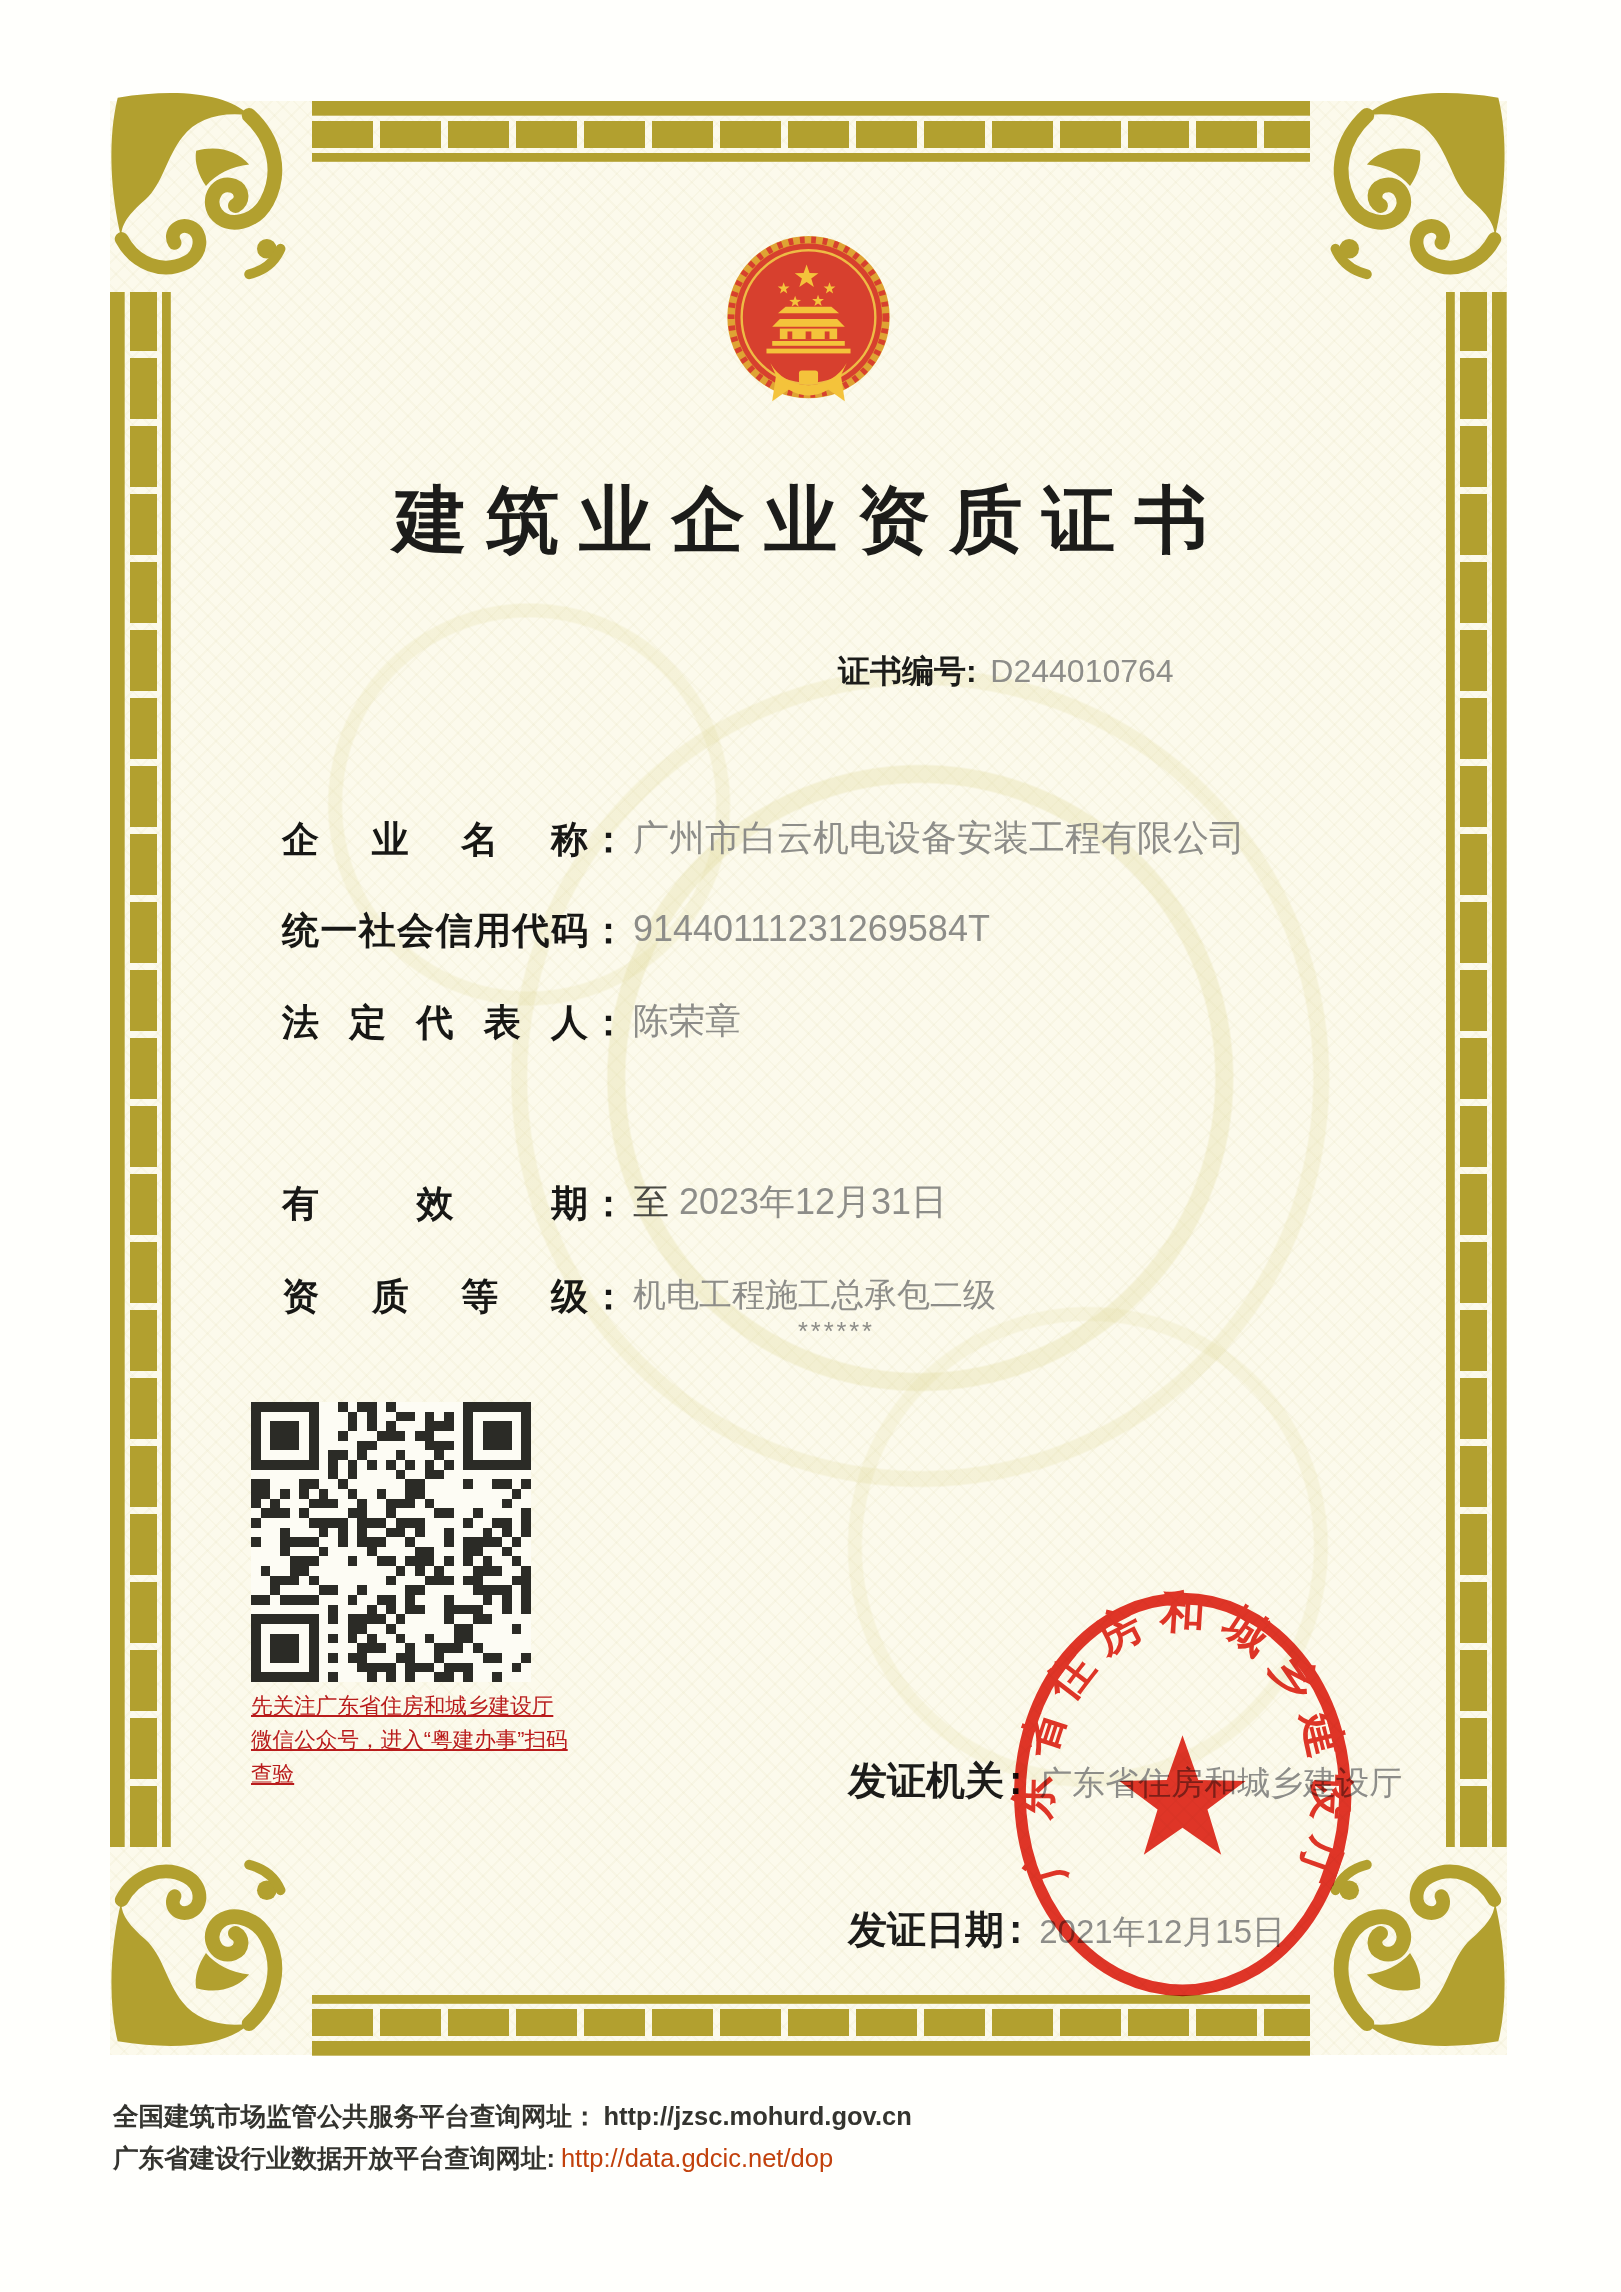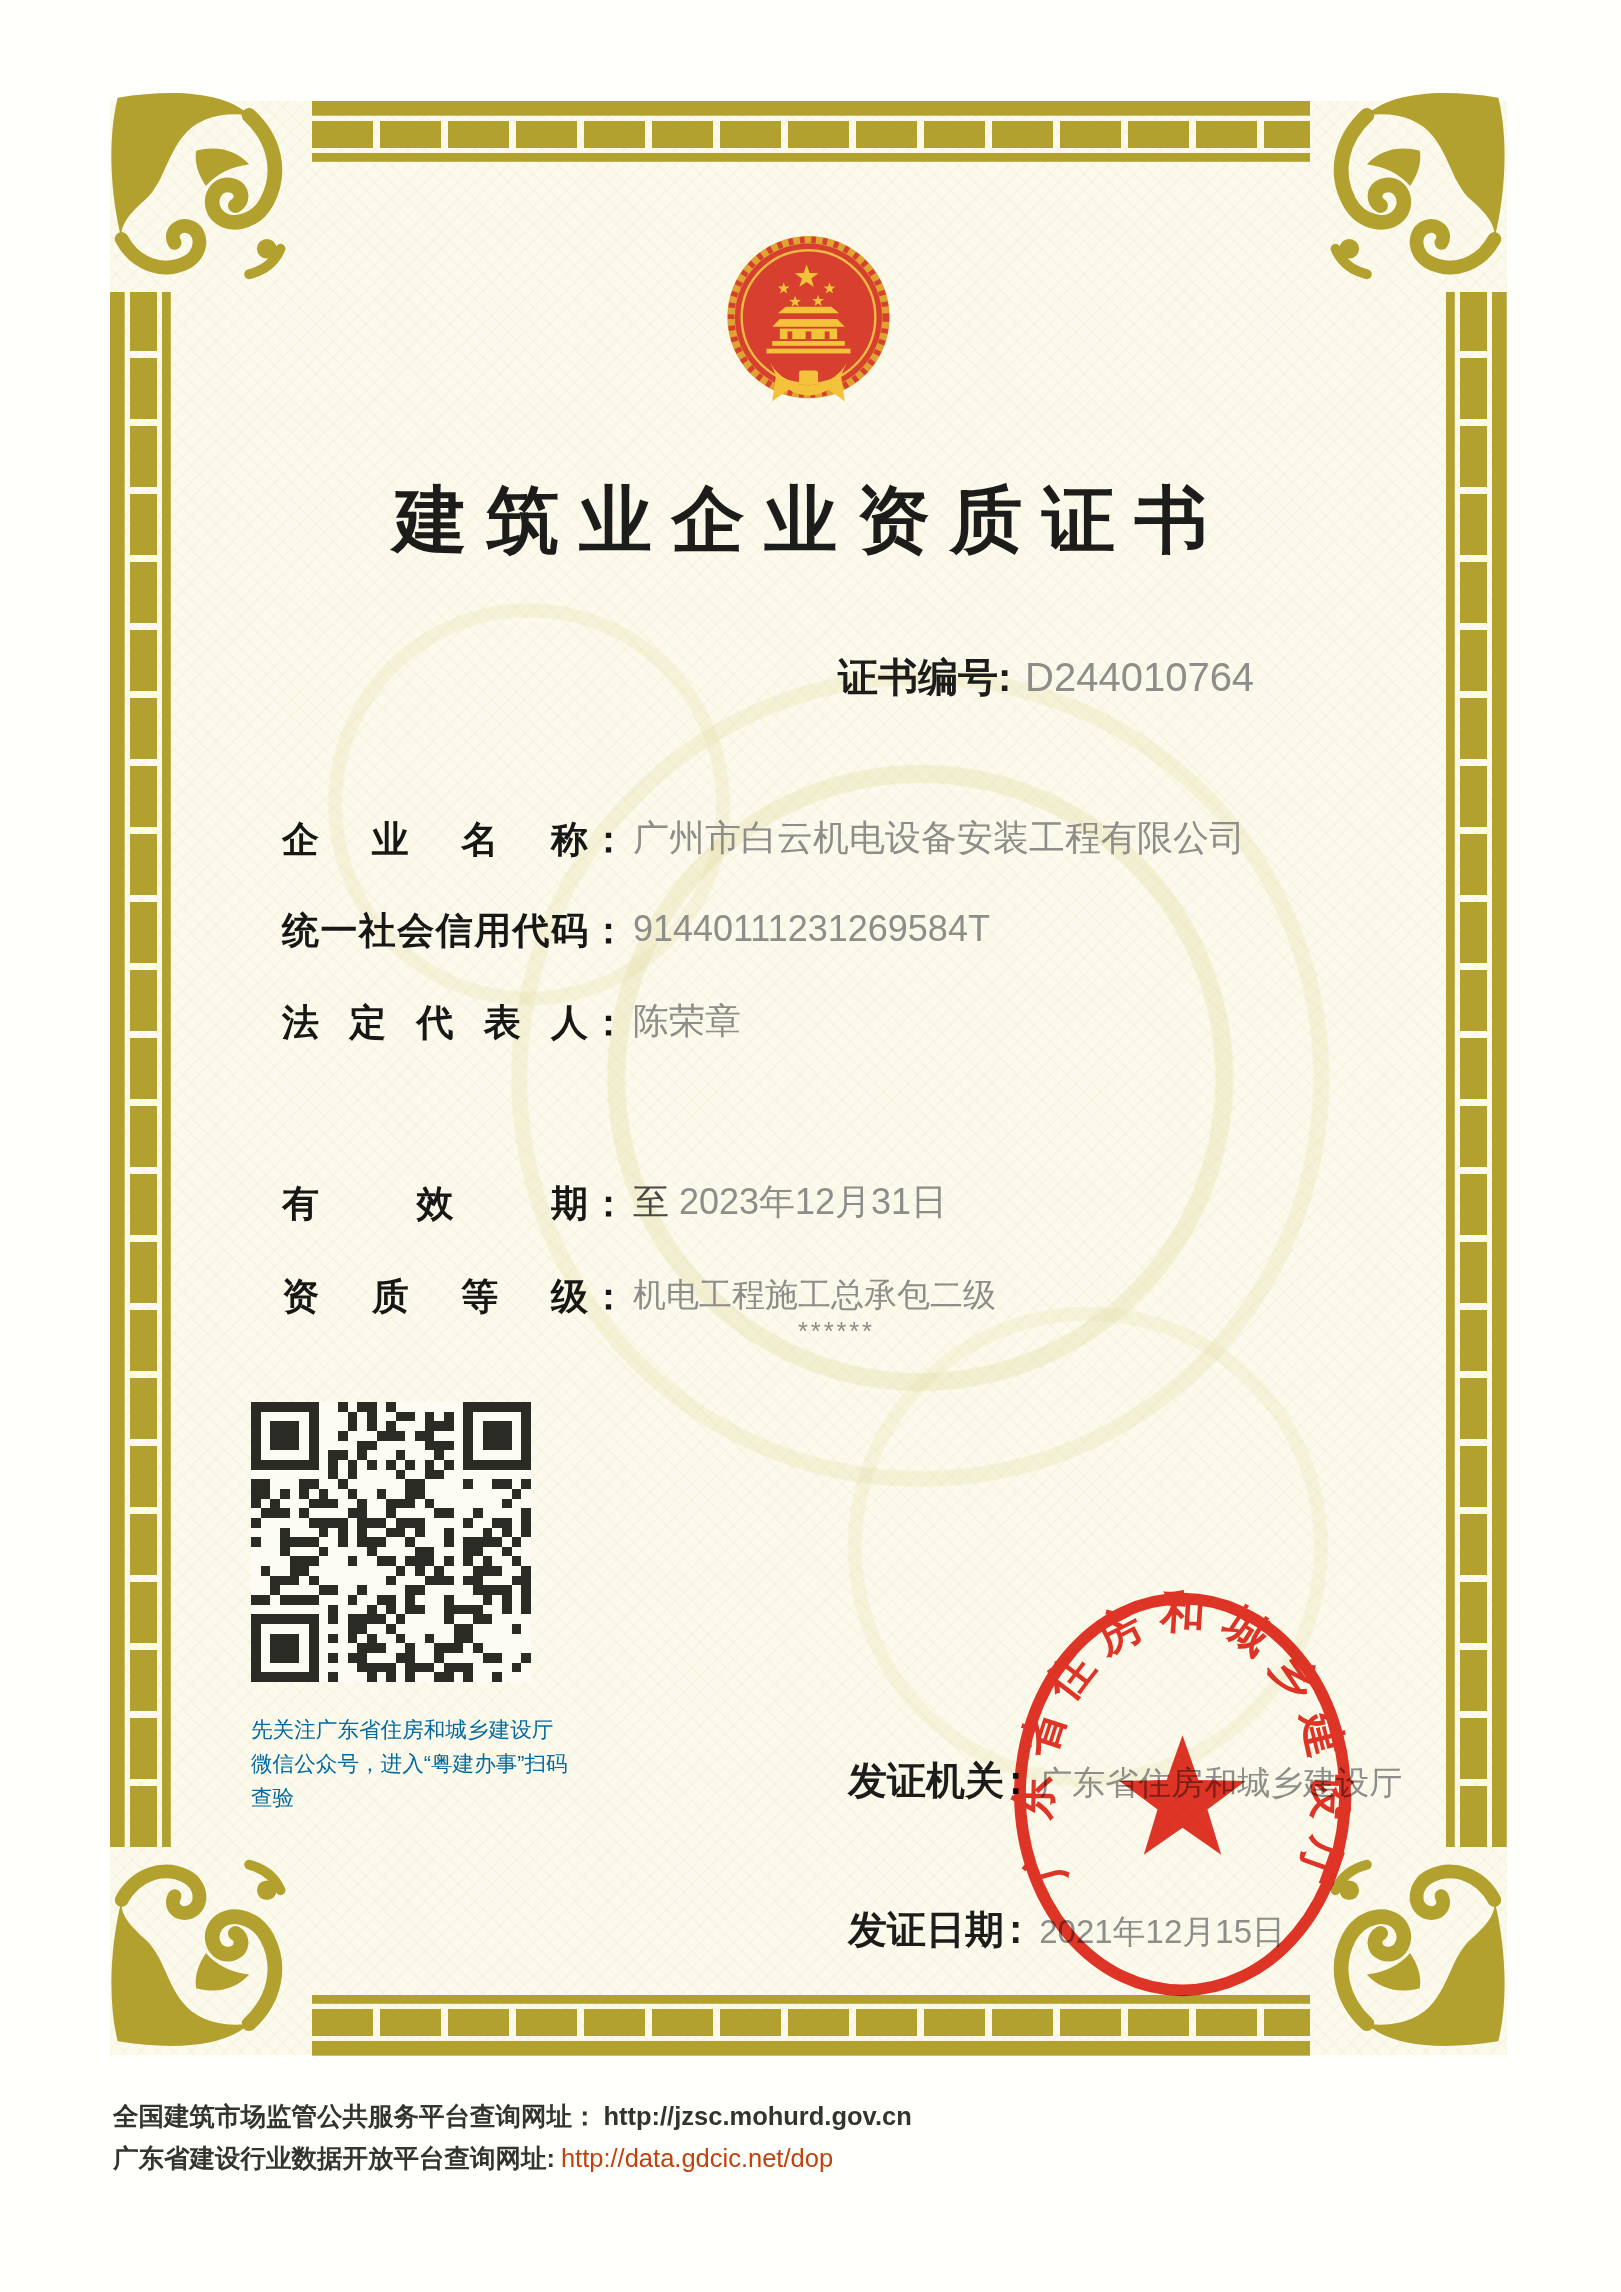--- a/index.html
+++ b/index.html
@@ -43,42 +43,42 @@
   .corner{position:absolute;width:206px;height:206px;}
   .corner.tl{left:102px;top:82px;}
   .corner.tr{left:1308px;top:82px;transform:scaleX(-1);}
   .corner.bl{left:102px;top:1851px;transform:scaleY(-1);}
   .corner.br{left:1308px;top:1851px;transform:scale(-1,-1);}
 
   
   .emblem{position:absolute;left:722px;top:235px;width:173px;height:191px;}
   .title{position:absolute;left:0;top:472px;width:1621px;text-align:center;
          font-size:73px;font-weight:bold;color:#1c1c1a;letter-spacing:19.6px;}
-  .certno{position:absolute;left:838px;top:650px;font-size:40px;white-space:nowrap;}
+  .certno{position:absolute;left:838px;top:650px;font-size:32px;white-space:nowrap;}
   .certno .lbl{font-weight:bold;color:#1c1c1a;}
   .certno .val{color:#8d8d89;margin-left:13.7px;}
 
   
   .frow{position:absolute;left:242px;white-space:nowrap;}
   .flabel{display:inline-block;width:306px;font-size:37px;font-weight:bold;color:#171715;
           text-align:justify;text-align-last:justify;vertical-align:top;margin-left:40px;}
   .fcolon{display:inline-block;font-size:37px;font-weight:bold;color:#171715;
           vertical-align:top;margin:0 5.9px 0 2px;}
   .fvalue{display:inline-block;max-width:823px;font-size:36px;color:#8d8d89;
           vertical-align:top;white-space:normal;line-height:45px;}
   .fvalue.small{font-size:27.4px;line-height:44px;}
   .fvalue.mid{font-size:33px;}
   .vprefix{color:#4a4a44;}
   .stars{position:absolute;left:556px;top:45px;font-size:25.5px;color:#8d8d89;letter-spacing:2.9px;}
 
   
   .qrwrap{position:absolute;left:251px;top:1402px;width:333px;}
   .qr{width:280px;height:280px;display:block;background:#fdfcf4;}
   .qr rect{fill:#2b2b26;}
-  .qrcaption{margin-top:31px;width:323px;font-size:21.6px;line-height:34px;color:#0369a1;}
+  .qrcaption{margin-top:7px;width:323px;font-size:21.6px;line-height:34px;color:#b91c1c;text-decoration:underline;}
 
   
   .issuerow{position:absolute;left:848px;white-space:nowrap;}
   .issuerow .lbl{font-size:39px;font-weight:bold;color:#1c1c1a;font-family:Liberation Mono, monospace;}
   .issuerow .val{font-size:33px;color:#8d8d89;margin-left:11.8px;}
 
   
   .seal{position:absolute;left:1006px;top:1584px;width:353px;height:421px;
         opacity:.92;mix-blend-mode:multiply;z-index:5;}
 

